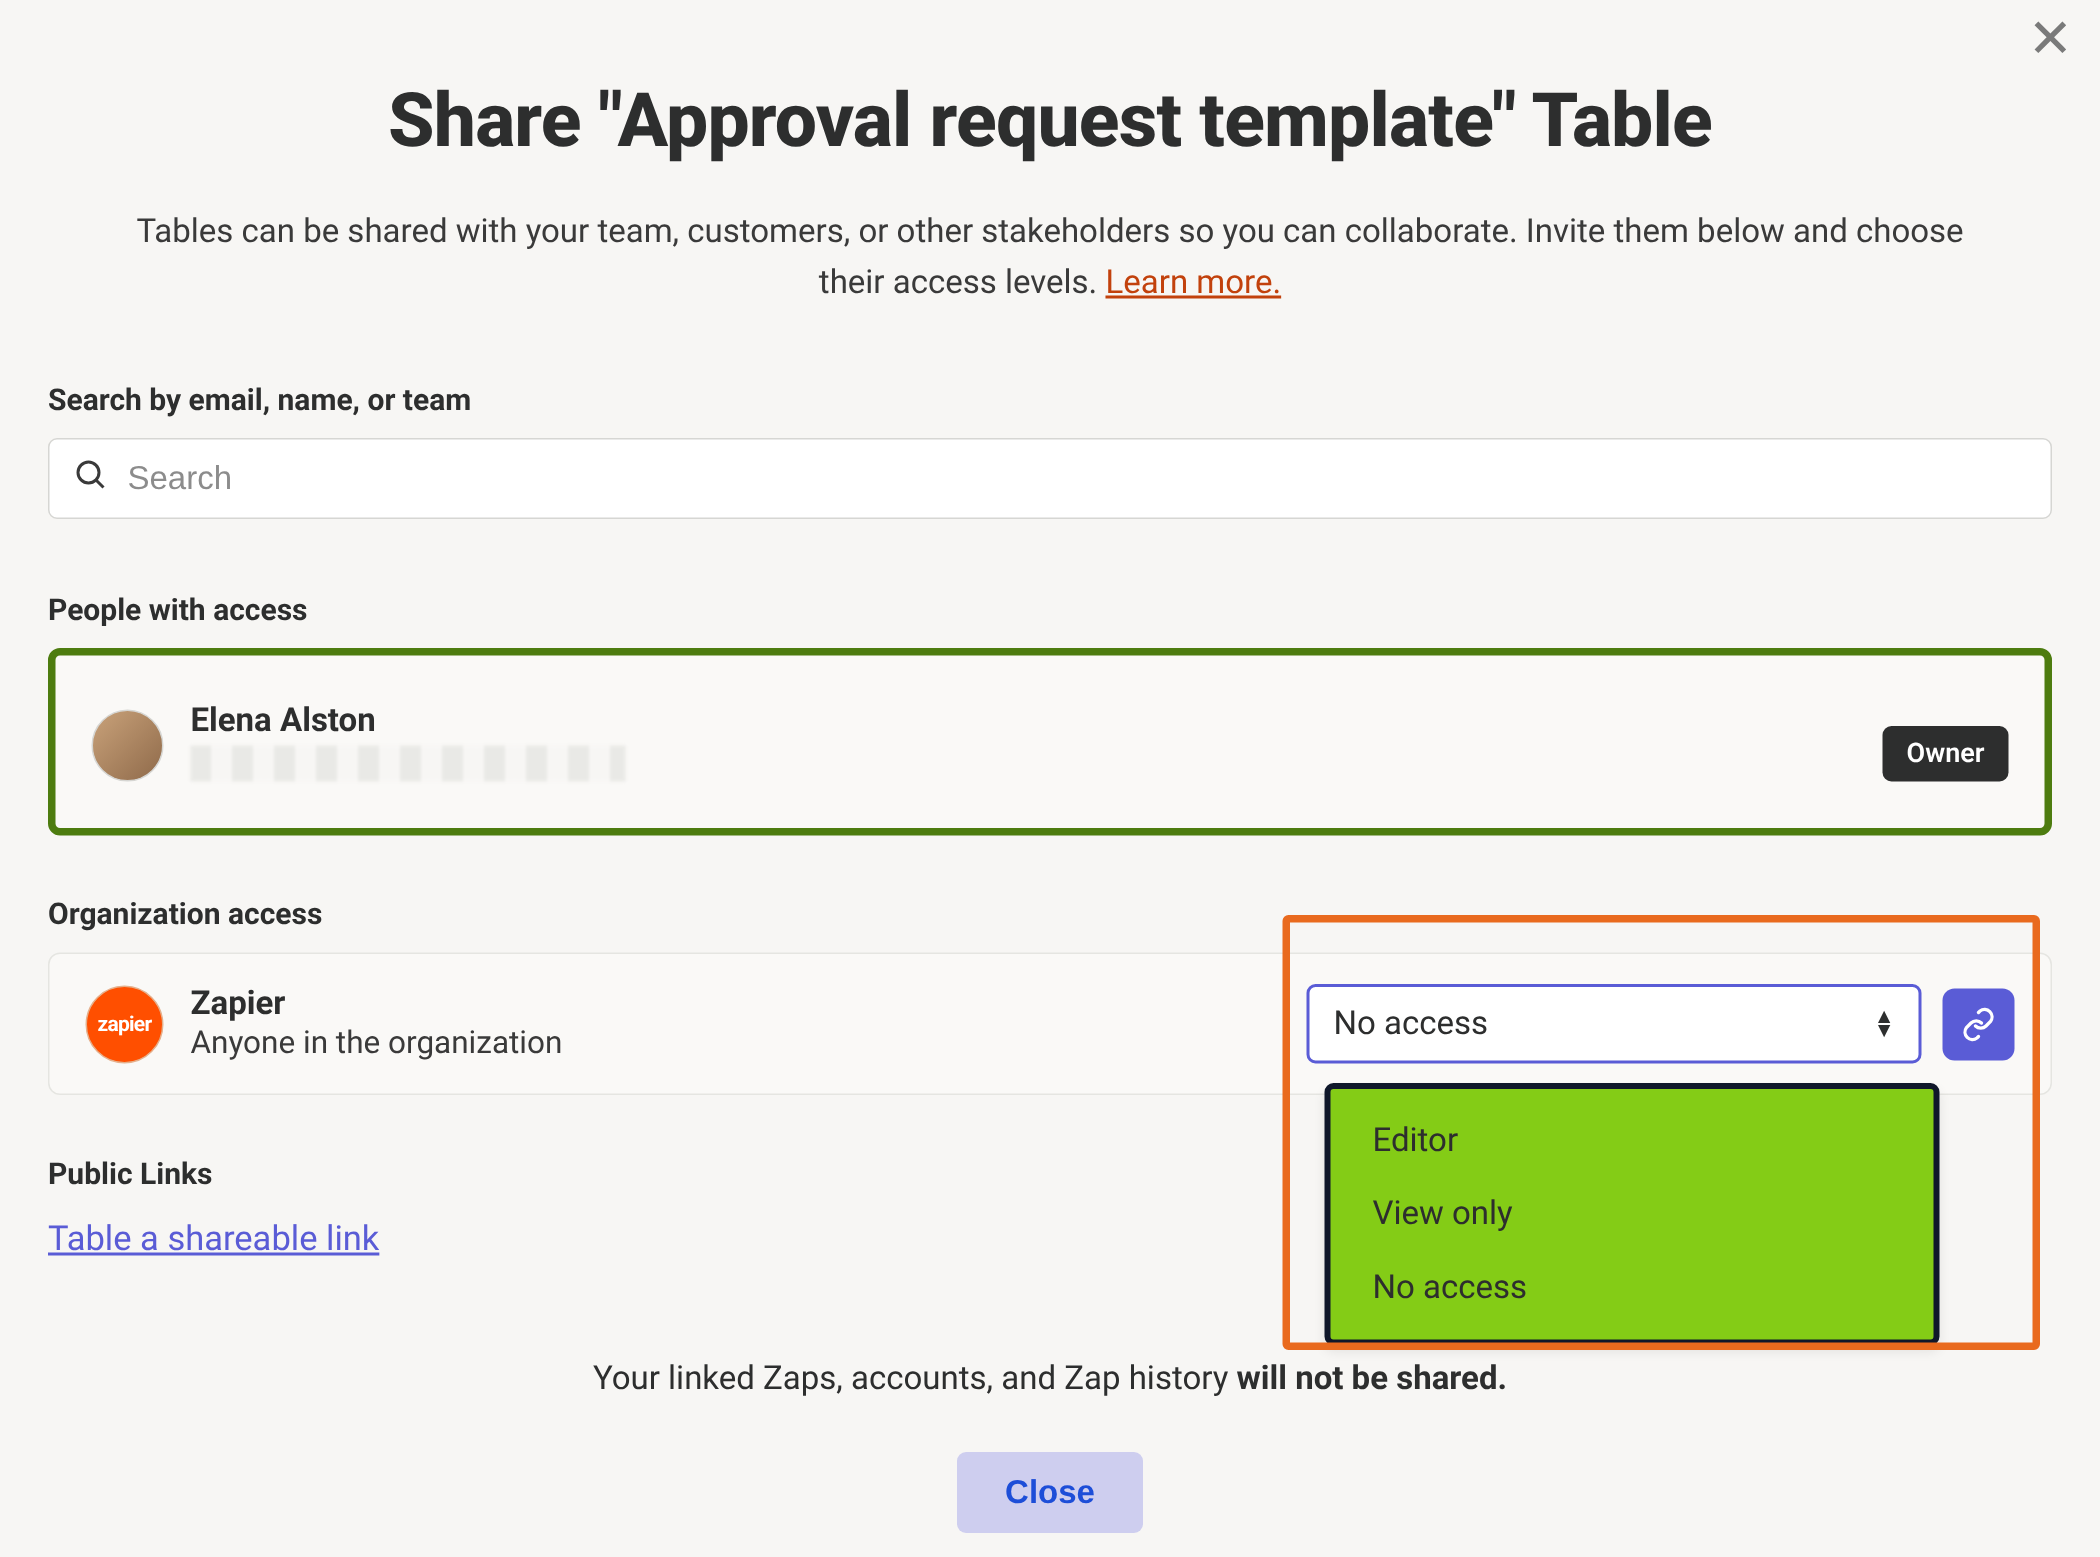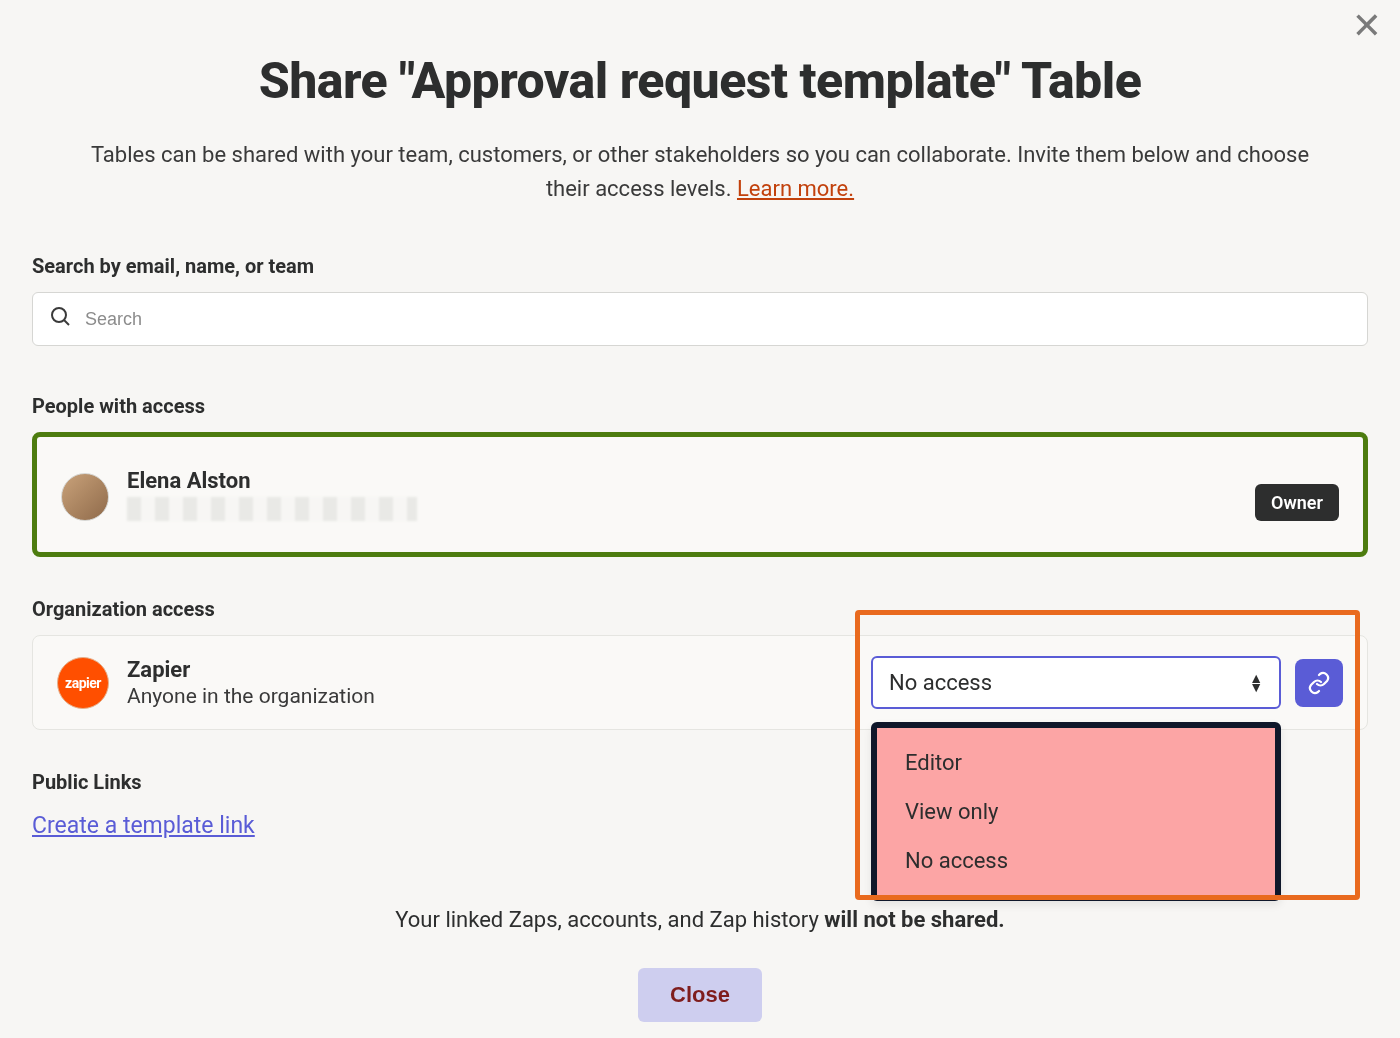--- a/index.html
+++ b/index.html
@@ -64,21 +64,21 @@
     margin-bottom: 48px;
   }
   .search-icon {
     margin-right: 12px;
     color: #3a3a3a;
     flex-shrink: 0;
   }
   .search-field {
     border: none;
     outline: none;
-    font-size: 18px;
+    font-size: 22px;
     flex: 1;
     background: transparent;
   }
   .search-field::placeholder { color: #8c8c8c; }
   .card {
     border: 5px solid #4d7c0f;
     border-radius: 8px;
     padding: 31px 24px;
     background: #faf9f7;
     margin-bottom: 40px;
@@ -171,24 +171,24 @@
     border-radius: 8px;
     display: flex;
     align-items: center;
     justify-content: center;
     color: #fff;
     cursor: pointer;
   }
   .dropdown-menu {
     position: absolute;
     top: 66px;
-    left: 0;
+    left: 12px;
     width: 410px;
-    background: #fca5a5;
-    border: 6px solid #0f172a;
+    background: #84cc16;
+    border: 4px solid #0f172a;
     border-radius: 6px;
     box-shadow: 0 4px 8px rgba(0,0,0,0.08);
     padding: 10px 0;
     z-index: 10;
   }
   .dropdown-item {
     padding: 12px 28px;
     font-size: 22px;
     color: #2d2e2e;
     cursor: pointer;
@@ -211,21 +211,21 @@
     margin-top: 68px;
   }
   .disclaimer strong { font-weight: 700; }
   .close-btn-wrap {
     display: flex;
     justify-content: center;
     margin-top: 36px;
   }
   .close-btn {
     background: #ceceef;
-    color: #7f1d1d;
+    color: #1d4ed8;
     border: none;
     font-size: 22px;
     font-weight: 600;
     padding: 14px 32px;
     border-radius: 6px;
     cursor: pointer;
   }
   .highlight-box {
     position: absolute;
     border: 5px solid #e96a1e;
@@ -294,21 +294,21 @@
       </div>
       <div class="dropdown-menu">
         <div class="dropdown-item">Editor</div>
         <div class="dropdown-item">View only</div>
         <div class="dropdown-item">No access</div>
       </div>
     </div>
   </div>
 
   <div class="public-links-label">Public Links</div>
-  <a class="shareable-link">Create a template link</a>
+  <a class="shareable-link">Table a shareable link</a>
 
   <div class="disclaimer">
     <span>Your linked Zaps, accounts, and Zap history </span><strong>will not be shared.</strong>
   </div>
 
   <div class="close-btn-wrap">
     <button class="close-btn">Close</button>
   </div>
 
   <div class="highlight-box" style="left:855px; top:610px; width:505px; height:290px;"></div>

